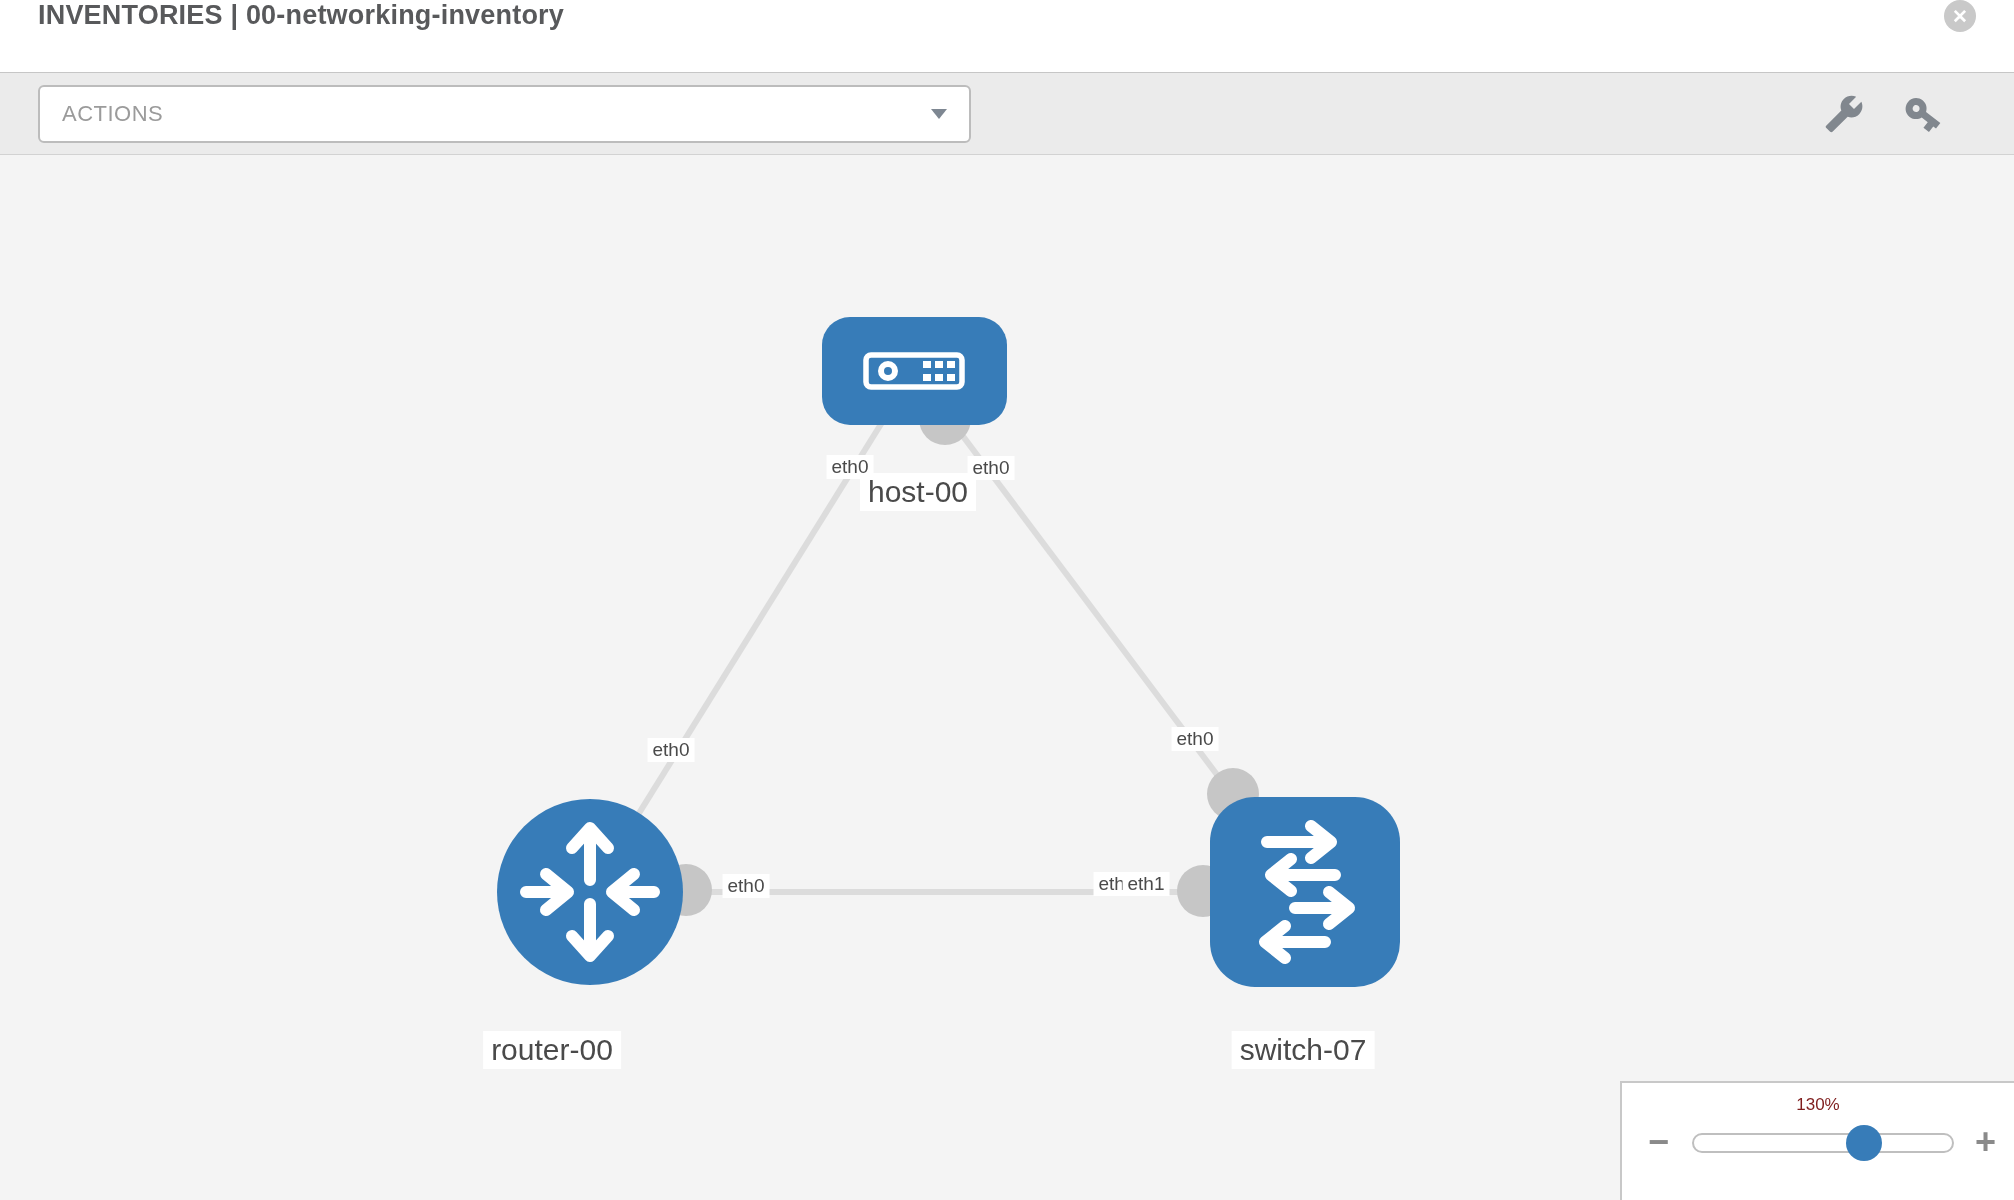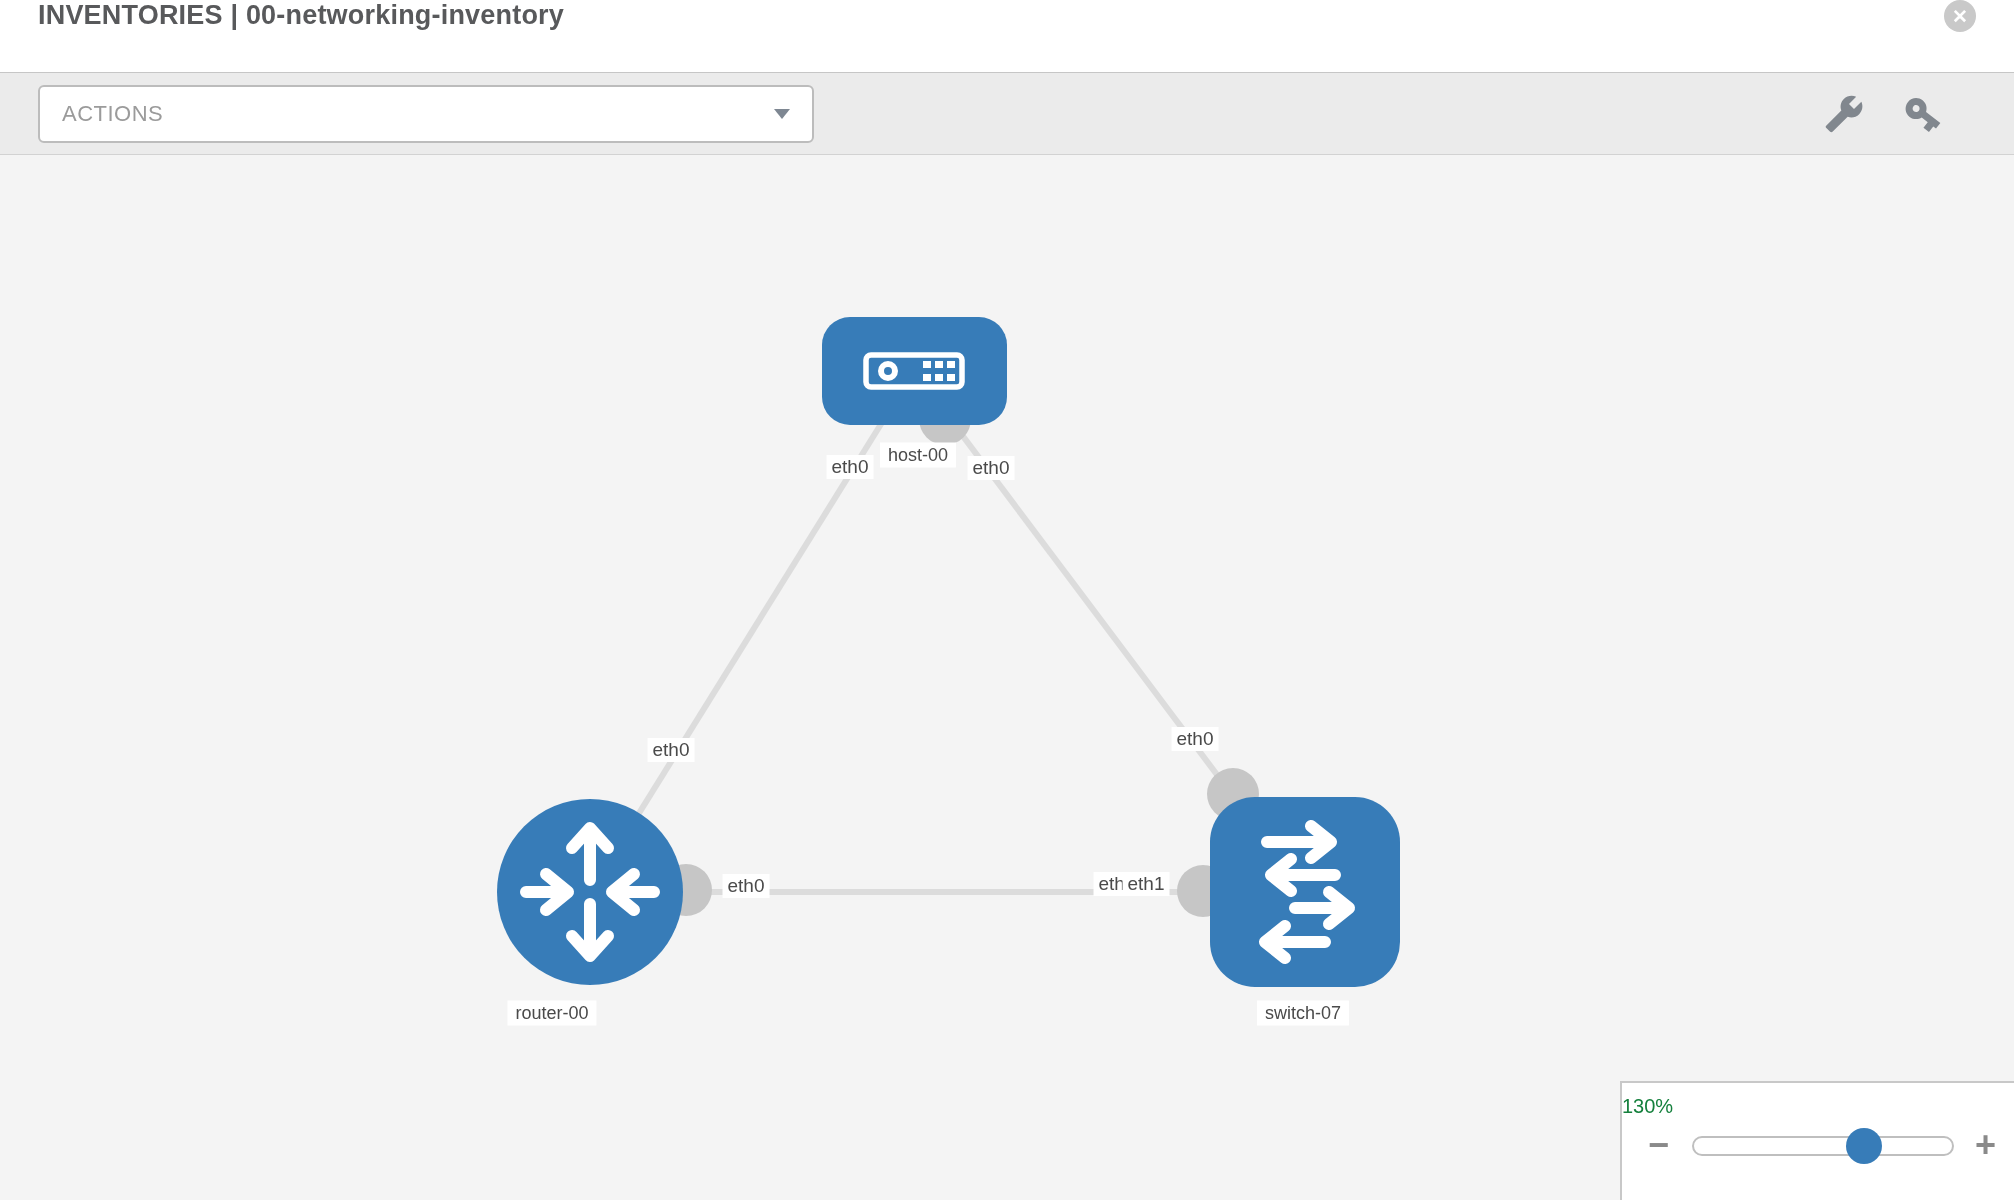--- a/index.html
+++ b/index.html
@@ -17,41 +17,41 @@
   
   .toolbar { height:83px; background:#ebebeb; border-top:1px solid #c6c6c6;
     border-bottom:1px solid #d2d2d2; display:flex; align-items:center;
     padding:0 38px; }
   .select-box { height:58px; background:#fff; border:2px solid #bcbcbc;
     border-radius:6px; display:flex; align-items:center; padding:0 22px;
     cursor:pointer; }
   .select-box .ph { font-size:22px; color:#9b9b9b; letter-spacing:.5px; }
   .caret { margin-left:auto; width:0; height:0; border-left:8px solid transparent;
     border-right:8px solid transparent; border-top:10px solid #7e8792; }
-  .actions-box { width:776px; }
+  .actions-box { width:933px; }
   .search-box  { width:793px; }
   .tool-icons { margin-left:auto; margin-right:32px; display:flex;
     align-items:center; gap:38px; }
   .tool-icons svg { display:block; cursor:pointer; }
 
   
   .canvas { position:relative; width:2014px; height:1045px; background:#f4f4f4; }
   .canvas svg.topology { position:absolute; left:0; top:0; }
 
   .label { position:absolute; transform:translate(-50%,-50%); background:#fff;
     color:#4a4a4a; white-space:nowrap; z-index:1;text-align:right; }
   .label.iface { font-size:19px; padding:1px 5px; }
-  .label.node  { font-size:18px; padding:2px 8px; }
+  .label.node  { font-size:30px; padding:2px 8px;margin-top:37px; }
   .label.over  { z-index:2; }
 
   
   .zoom-panel { position:absolute; right:0; bottom:0; width:394px; height:119px;
     background:#fff; border-top:2px solid #c8c8c8; border-left:2px solid #c8c8c8;
     z-index:3; }
-  .zoom-level { text-align:left; margin-top:12px; font-size:20px; color:#15803d; }
+  .zoom-level { text-align:center; margin-top:12px; font-size:17px; color:#7f1d1d; }
   .zoom-row { position:relative; height:40px; margin-top:8px; }
   .zoom-minus, .zoom-plus { position:absolute; top:50%; transform:translateY(-54%);
     font-size:36px; font-weight:bold; color:#8a8a8a; cursor:pointer; line-height:1; }
   .zoom-minus { left:26px; }
   .zoom-plus  { right:18px; }
   .zoom-track { position:absolute; left:70px; top:50%; transform:translateY(-50%);
     width:262px; height:20px; background:#fff; border:2px solid #bfbfbf;
     border-radius:10px; cursor:pointer; }
   .zoom-knob { position:absolute; left:152px; top:50%; transform:translateY(-50%);
     width:36px; height:36px; border-radius:50%; background:#377cb8; cursor:grab; }

